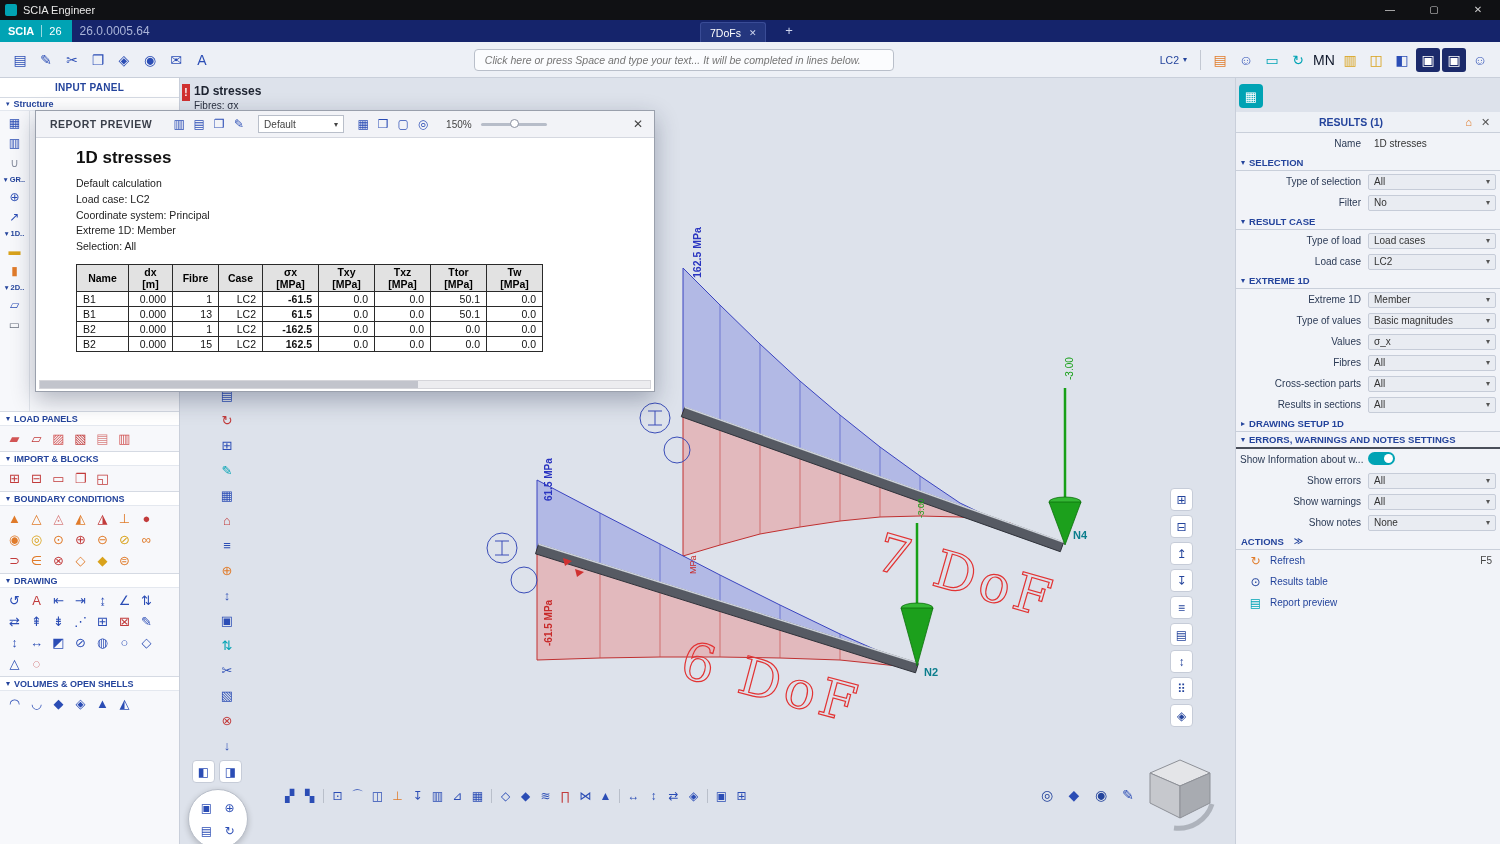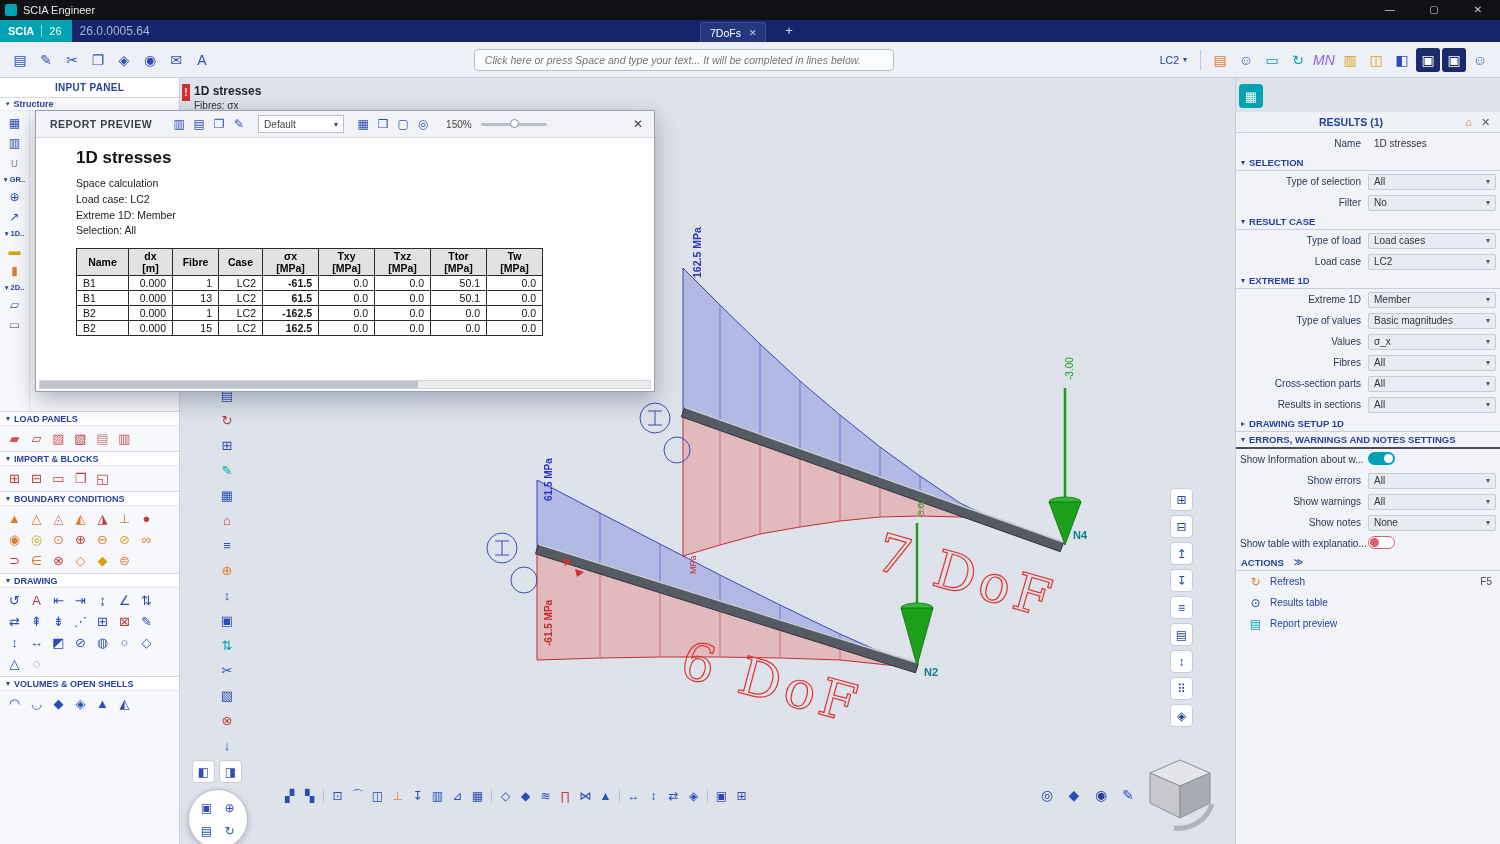--- a/index.html
+++ b/index.html
@@ -164,21 +164,21 @@
     <span class="lc-select">
       <span>LC2</span>
       <span class="chev" style="font-size:8px">▾</span>
     </span>
     <span class="tb-sep"></span>
     <span style="display:flex;gap:2px;align-items:center">
         <span class="tb-icon" style="color: rgb(224, 123, 42);">▤</span>
         <span class="tb-icon" style="color: rgb(43, 77, 181);">☺</span>
         <span class="tb-icon" style="color: rgb(0, 163, 180);">▭</span>
         <span class="tb-icon" style="color: rgb(0, 163, 180);">↻</span>
-        <span class="tb-icon" style="color: #8b5cf6; font-style: italic;">MN</span>
+        <span class="tb-icon" style="color: #0f172a;">MN</span>
         <span class="tb-icon" style="color: rgb(217, 162, 27);">▥</span>
         <span class="tb-icon" style="color: rgb(217, 162, 27);">◫</span>
         <span class="tb-icon" style="color: rgb(43, 77, 181);">◧</span>
         <span class="tb-icon" style="color: rgb(255, 255, 255); background: rgb(27, 42, 107);">▣</span>
         <span class="tb-icon" style="color: rgb(255, 255, 255); background: rgb(27, 42, 107);">▣</span>
         <span class="tb-icon" style="color: rgb(43, 77, 181);">☺</span>
       </span>
   </div>
 </div>
 
@@ -613,24 +613,20 @@
           <span class="chev">▾</span>
         </span>
     </div>
     <div class="prow">
       <span class="plabel">Show notes</span>
       <span class="pctrl">
           <span>None</span>
           <span class="chev">▾</span>
         </span>
     </div>
-    <div class="prow">
-      <span class="plabel">Show table with explanatio...</span>
-      <span class="ptoggle-wrap"><span class="toggle off"></span></span>
-    </div>
 
     <div class="psec">
       <span>ACTIONS</span>
       <span class="dchev">≫</span>
     </div>
     <div class="arow">
       <span class="aicon" style="color:#e07b2a">↻</span>
       <span>Refresh</span>
       <span class="short">F5</span>
     </div>
@@ -664,22 +660,23 @@
           <span class="rt-icon" style="color: rgb(43, 77, 181);">◎</span>
         </span>
       <span class="rw-zoom">150%</span>
       <span class="rw-slider">
           <span class="knob"></span>
         </span>
       <span class="rw-close">✕</span>
     </div>
     <div class="rw-content">
       <h1>1D stresses</h1>
-      <div class="line">Space calculation</div>
+      <div class="line">Default calculation</div>
       <div class="line">Load case: LC2</div>
+      <div class="line">Coordinate system: Principal</div>
       <div class="line">Extreme 1D: Member</div>
       <div class="line">Selection: All</div>
       <table class="report-table">
         <thead>
           <tr>
             <th class="col-name">
                 <div>Name</div>
               </th>
             <th class="col-dx">
                 <div>dx</div>

